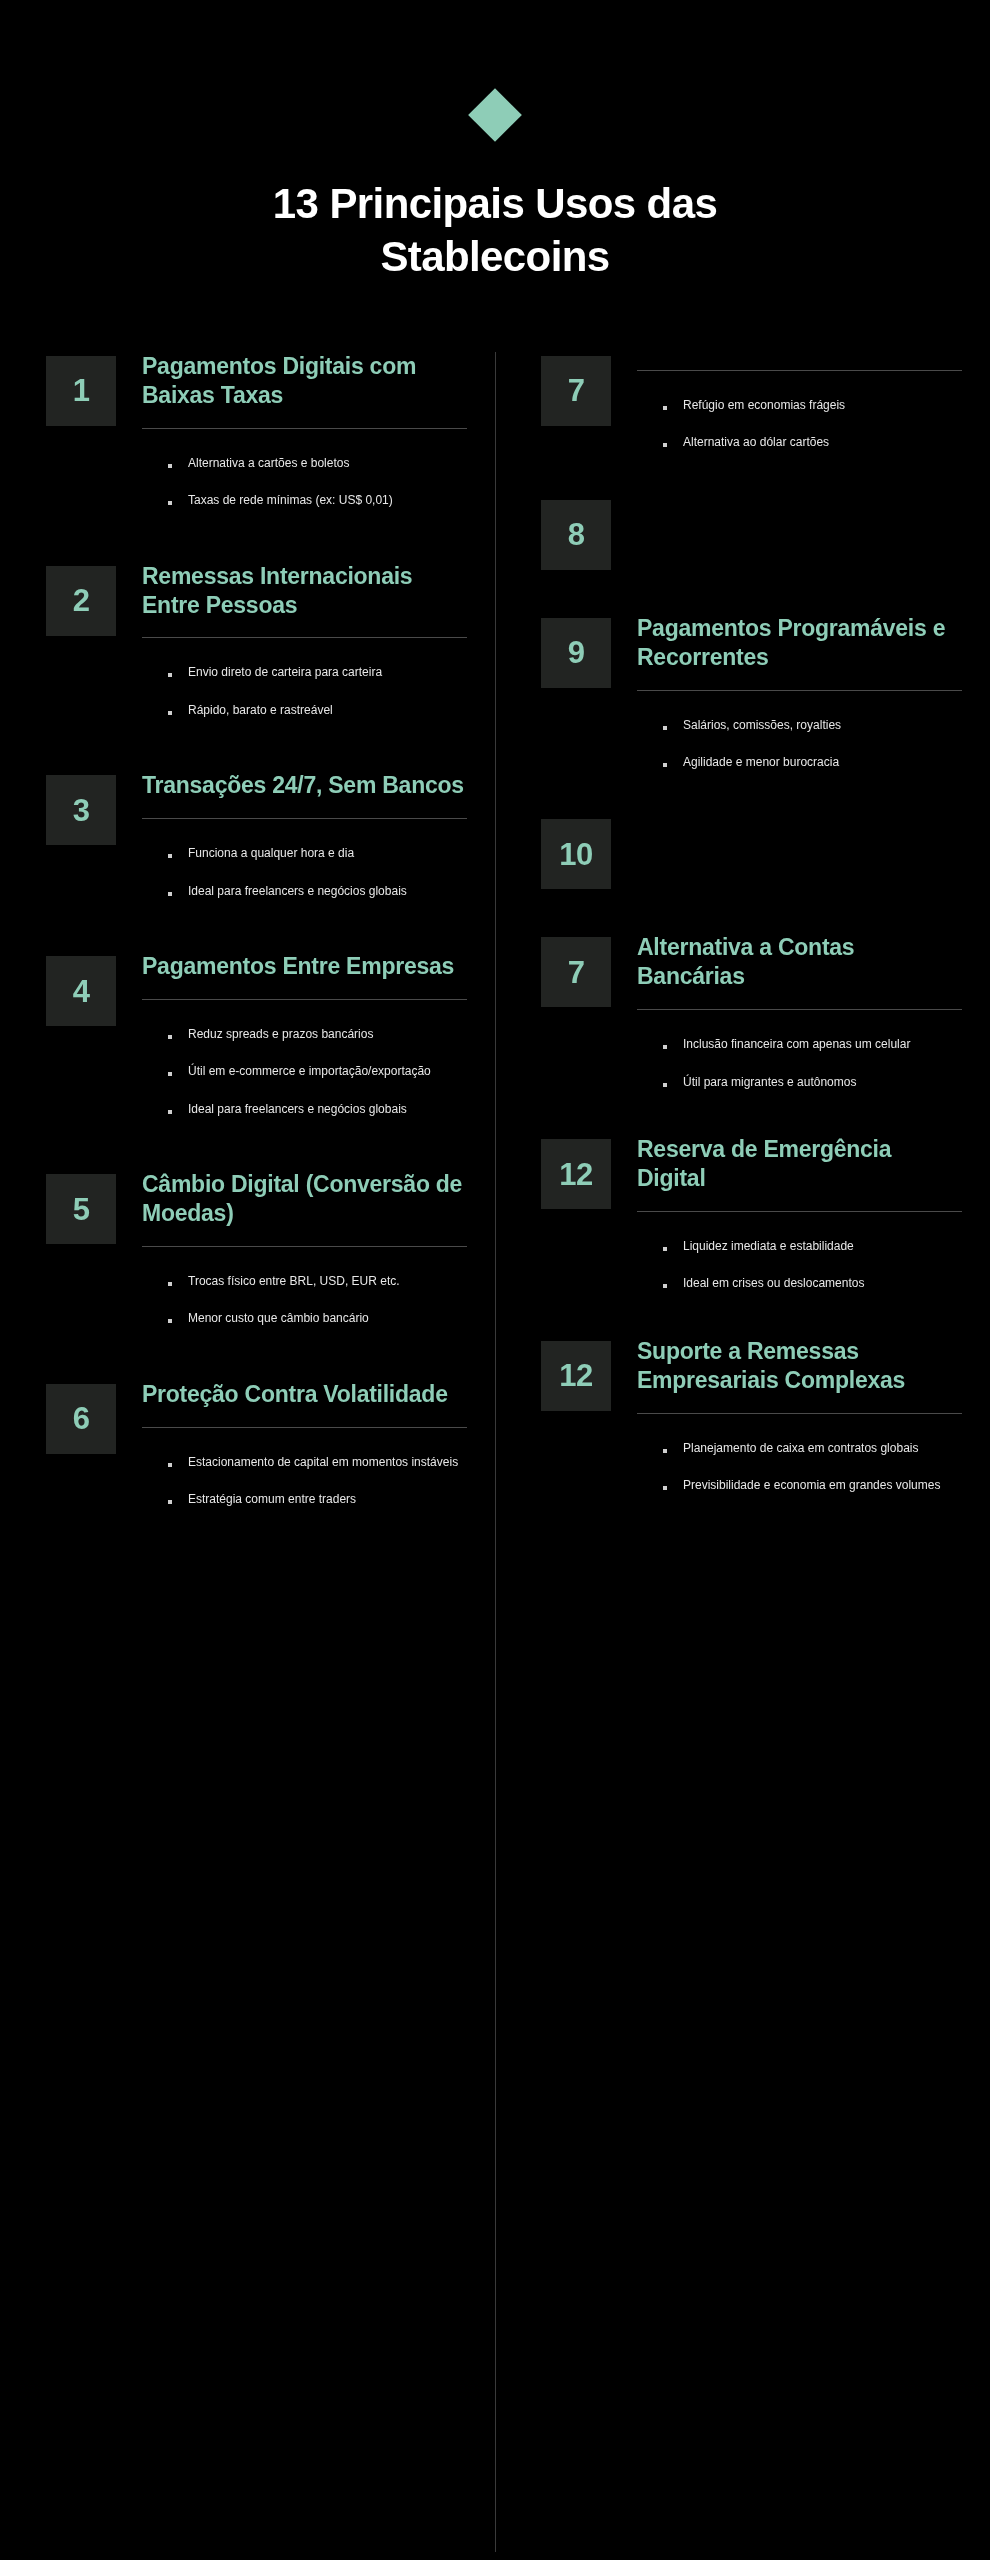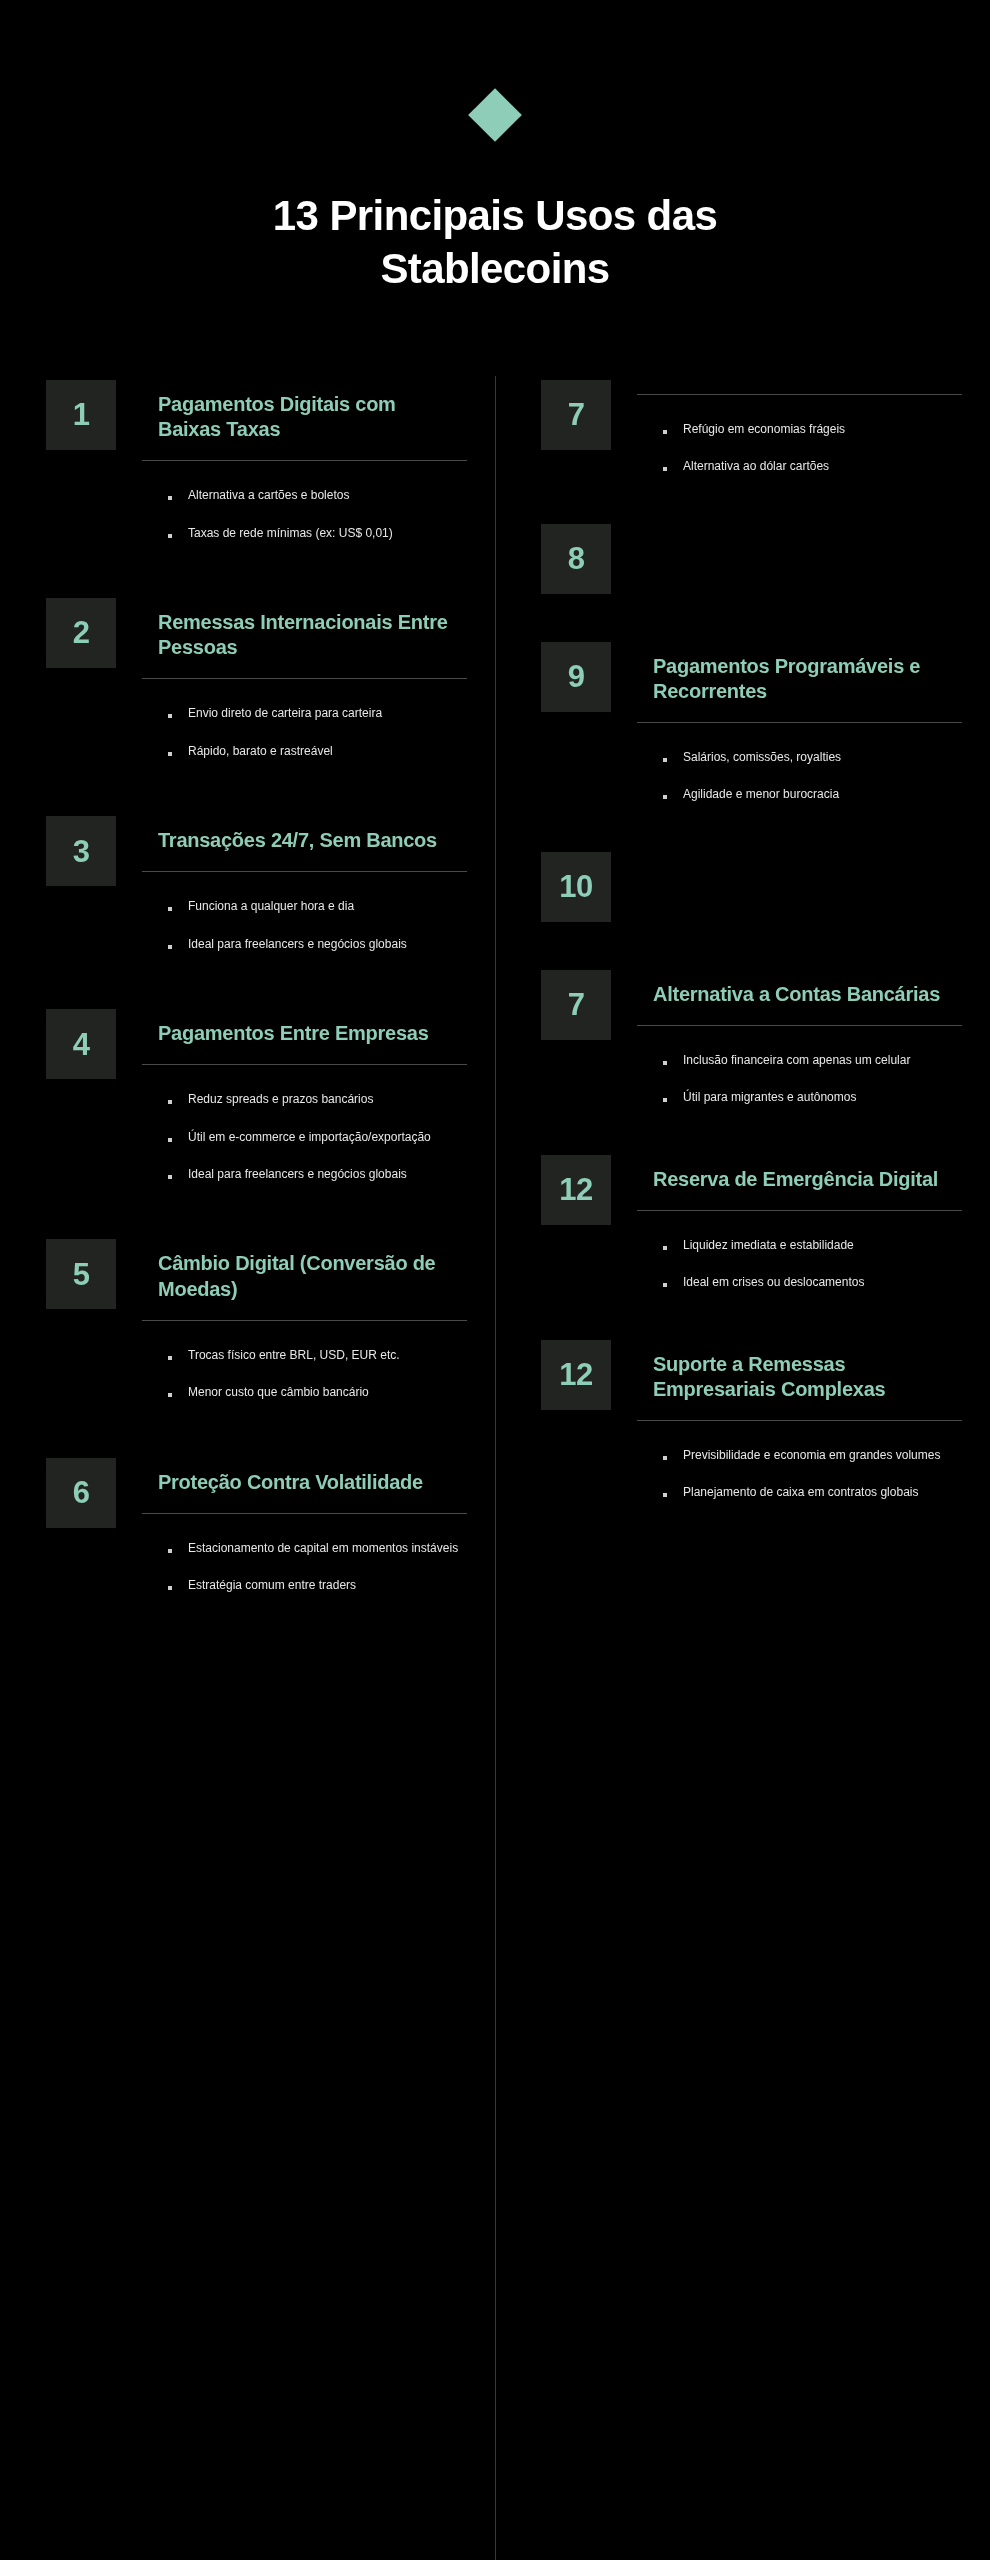--- a/index.html
+++ b/index.html
@@ -31,21 +31,21 @@
     margin-bottom: 44px;
   }
   .title {
     width: 620px;
     text-align: center;
     font-size: 42px;
     line-height: 1.26;
     font-weight: 600;
     letter-spacing: -0.6px;
     color: #ffffff;
-    margin: 12px;
+    margin: 0;
   }
 
   
   .columns {
     position: relative;
     margin-top: 68px;
     display: flex;
     align-items: flex-start;
   }
   .divider {
@@ -87,25 +87,25 @@
     font-weight: 600;
     letter-spacing: -0.5px;
     line-height: 1;
   }
   .item-body {
     flex: 1 1 auto;
     min-width: 0;
   }
   .item-title {
     color: #8ECDB7;
-    font-size: 20px;
+    font-size: 23px;
     line-height: 1.26;
     font-weight: 700;
     letter-spacing: -0.25px;
-    margin: 16px;
+    margin: 0;
   }
   .rule {
     height: 1px;
     background: #4a4a4a;
     margin: 18px 0 0 0;
   }
   .bullets {
     list-style: none;
     margin: 0;
     padding: 26px 0 0 26px;
@@ -283,19 +283,19 @@
         </div>
       </div>
       <div class="item" style="margin-bottom: 44px;">
         <div class="badge">
           <span class="badge-num">12</span>
         </div>
         <div class="item-body">
           <h2 class="item-title">Suporte a Remessas Empresariais Complexas</h2>
           <div class="rule"></div>
           <ul class="bullets">
+            <li>Planejamento de caixa em contratos globais</li>
             <li>Previsibilidade e economia em grandes volumes</li>
-            <li>Planejamento de caixa em contratos globais</li>
           </ul>
         </div>
       </div>
     </div>
 </div>
 
 </body></html>

